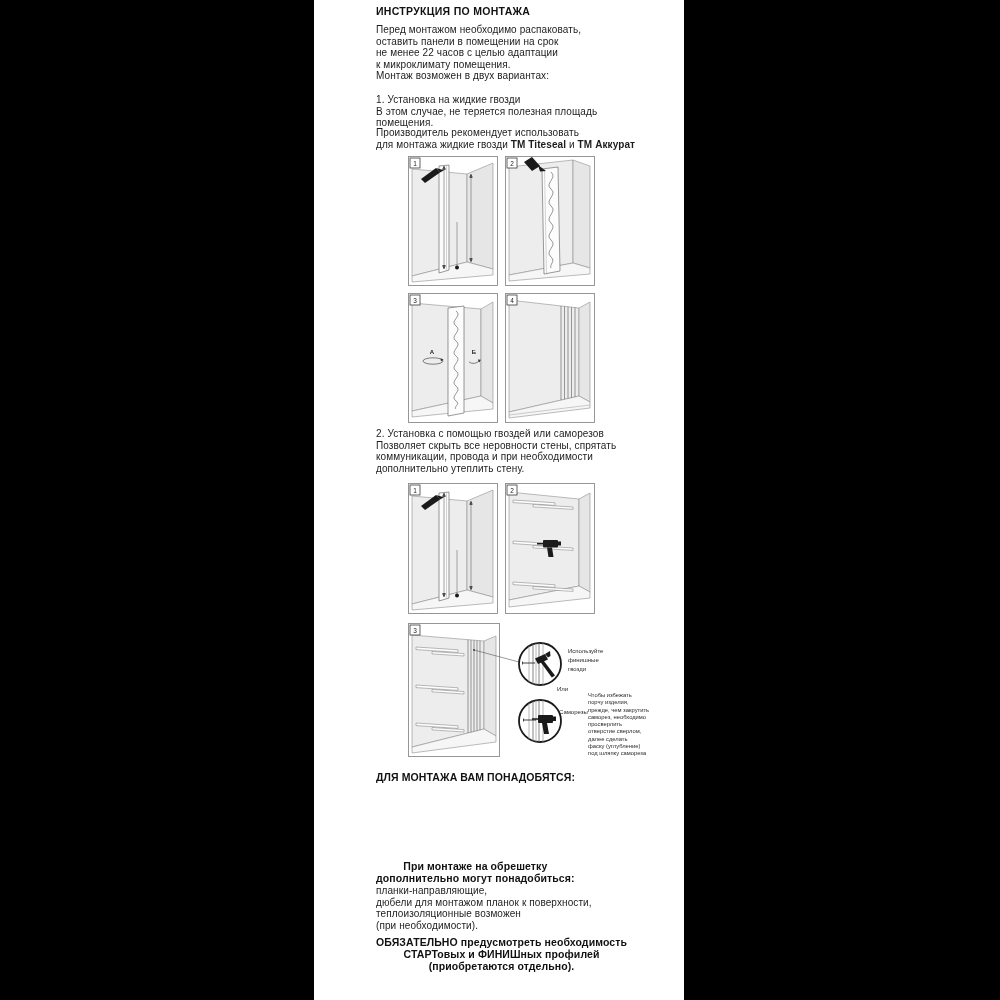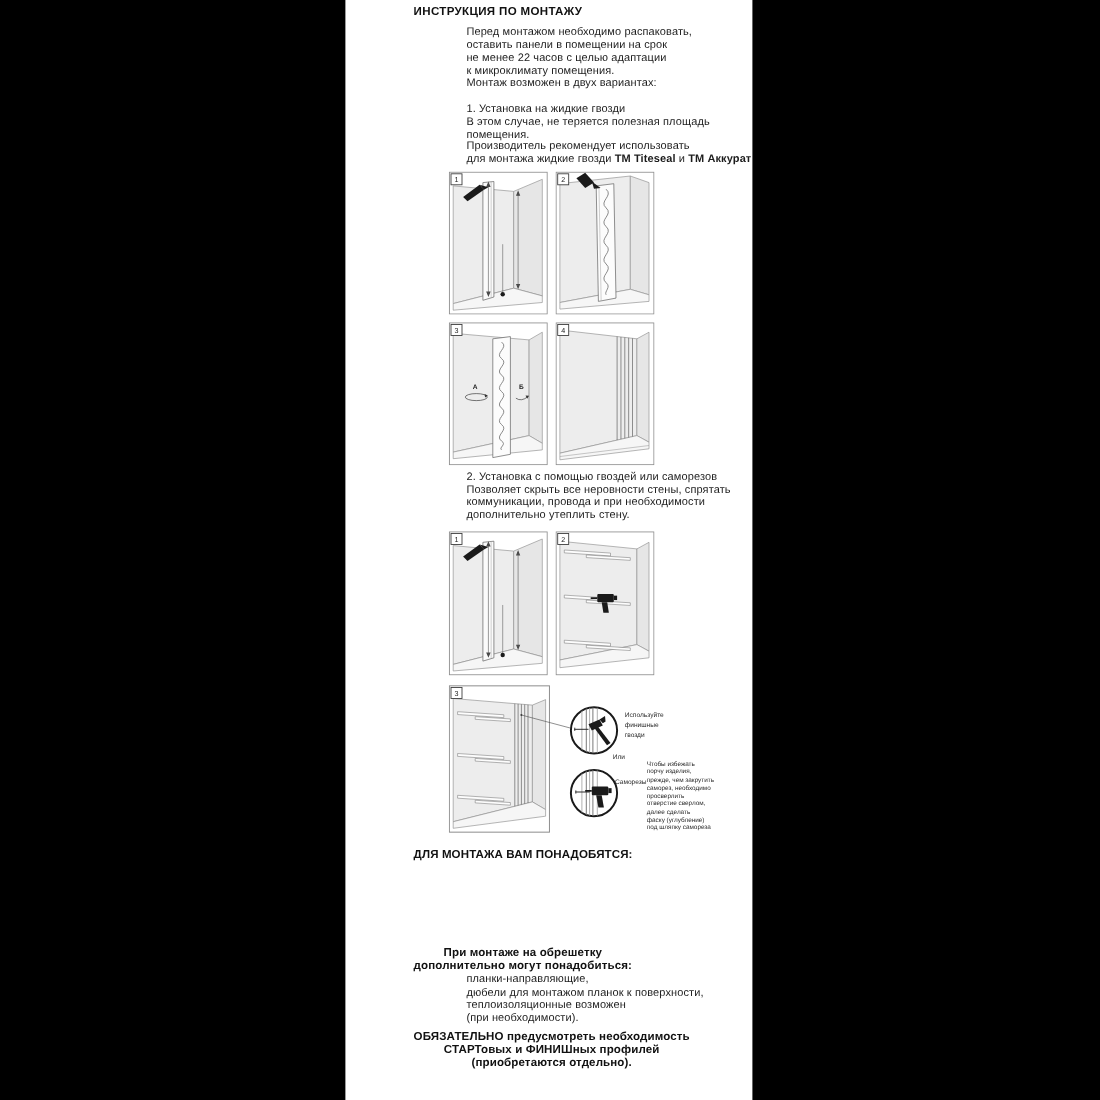--- a/index.html
+++ b/index.html
@@ -4,35 +4,35 @@
 <style>
   html,body{margin:0;padding:0;}
   body{
     width:1000px;height:1000px;position:relative;
     background:#000;
     font-family:"Liberation Sans", sans-serif;
     overflow:hidden;
   }
   .sheet{position:absolute;left:314px;top:0;width:370px;height:1000px;background:#fff;}
   .abs{position:absolute;}
-  .txt{color:#1c1c1c;font-size:10px;line-height:11.5px;letter-spacing:0.1px;white-space:nowrap;margin-left:48px;}
+  .txt{color:#1c1c1c;font-size:10px;line-height:11.5px;letter-spacing:0.1px;white-space:nowrap;}
   .txt b{font-weight:bold;}
   .heading{color:#111;font-size:10.5px;line-height:12px;font-weight:bold;white-space:nowrap;letter-spacing:0.1px;text-align:center;}
   .title{font-size:10.5px;font-weight:bold;letter-spacing:0.3px;color:#111;white-space:nowrap;}
   .small-label{color:#2a2a2a;font-size:6px;line-height:9px;white-space:nowrap;}
   .note{color:#2a2a2a;font-size:5.8px;line-height:7.3px;white-space:nowrap;}
   svg{display:block;}
   .diagram{position:absolute;}
 </style>
 </head>
 <body>
 
 <div class="sheet">
 
-  <div class="abs title" style="left:62px;top:5px">ИНСТРУКЦИЯ ПО МОНТАЖУ</div>
+  <div class="abs title" style="left:62px;top:5px">ИНСТРУКЦИЯ ПО МОНТАЖА</div>
 
   <div class="abs txt" style="left:62px;top:24px">
       <div>Перед монтажом необходимо распаковать,</div>
       <div>оставить панели в помещении на срок</div>
       <div>не менее 22 часов с целью адаптации</div>
       <div>к микроклимату помещения.</div>
       <div>Монтаж возможен в двух вариантах:</div>
     </div>
 
   <div class="abs txt" style="left:62px;top:94px">

